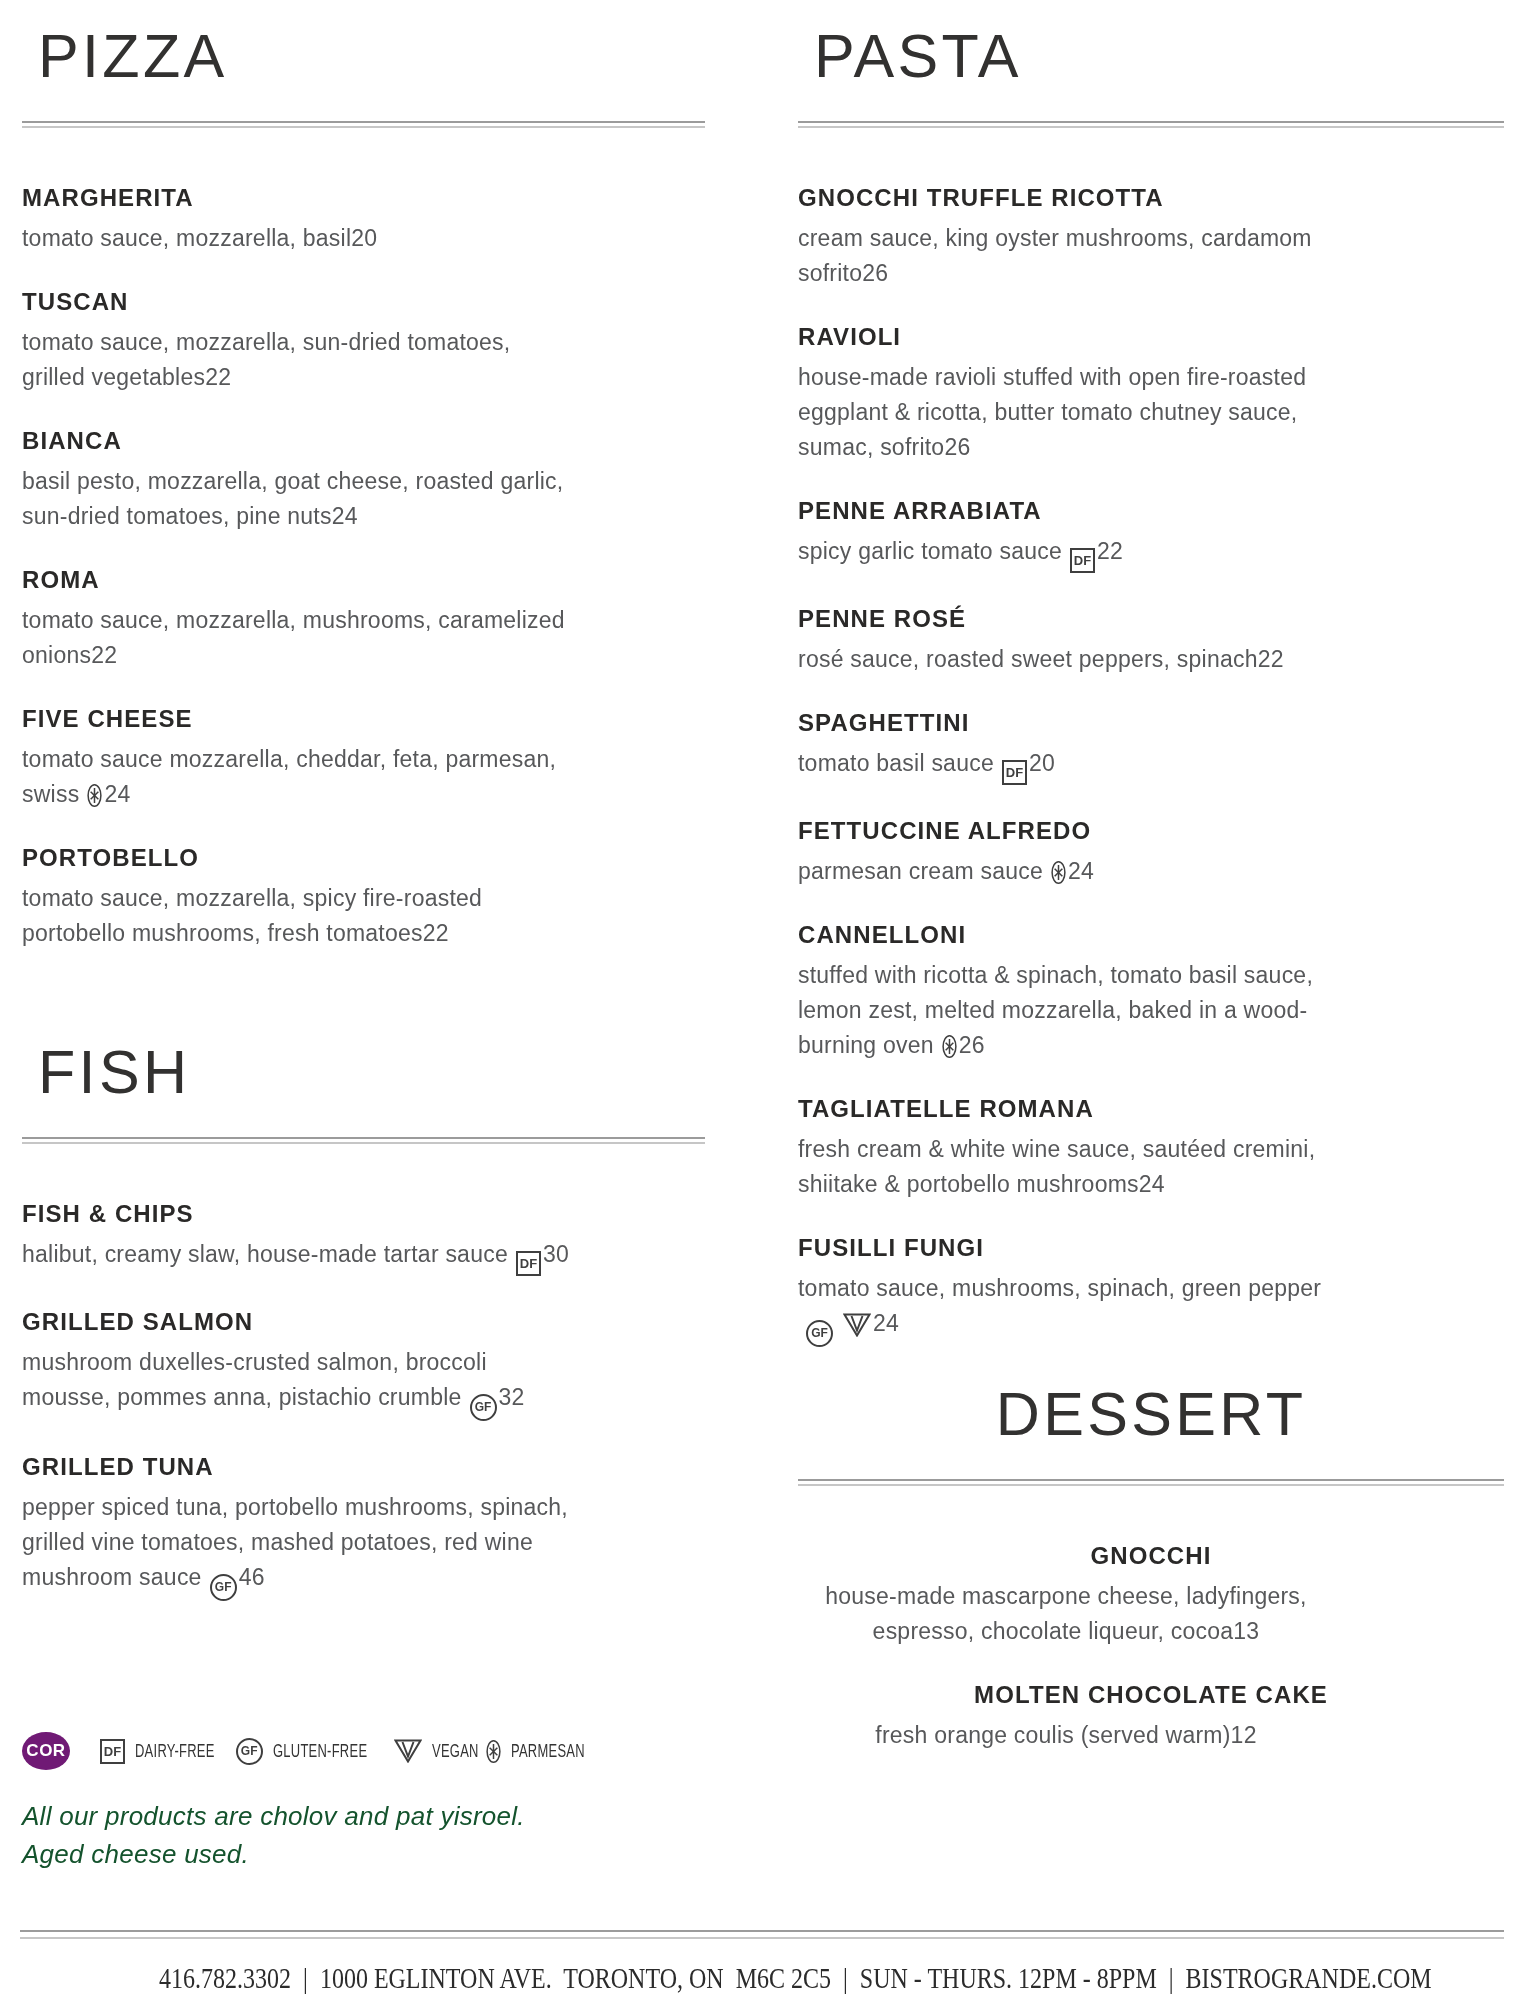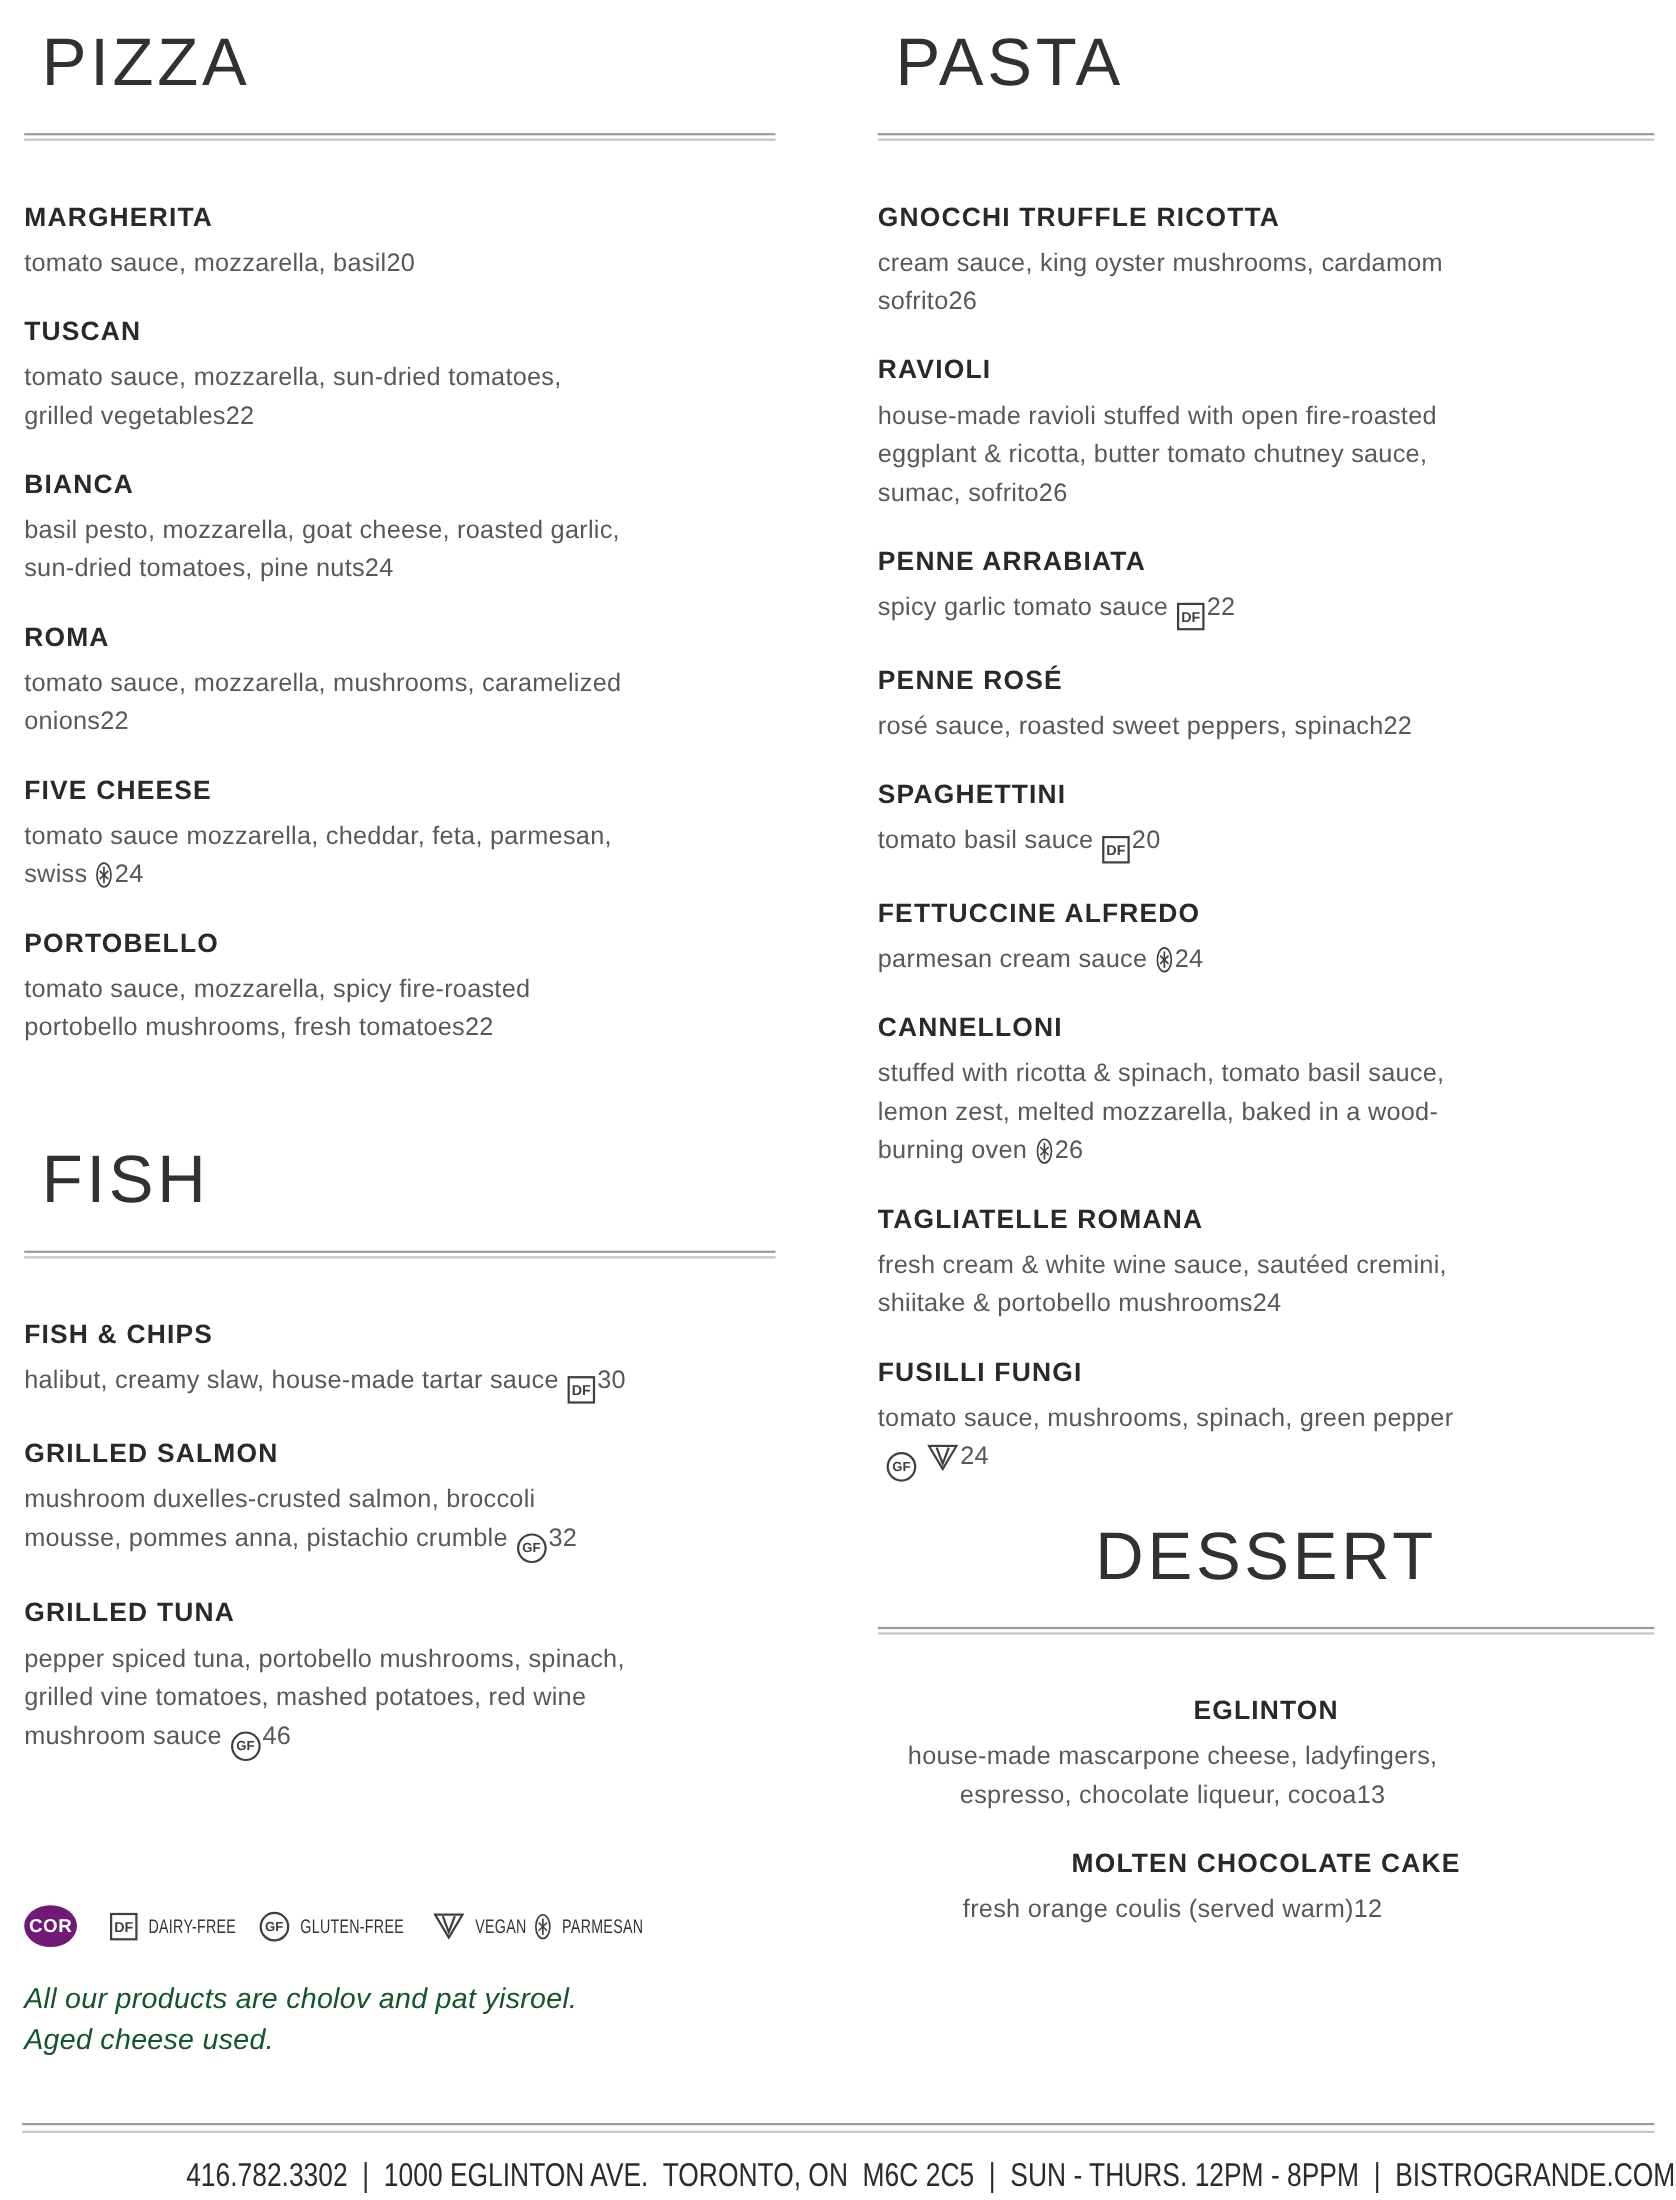--- a/index.html
+++ b/index.html
@@ -61,21 +61,21 @@
 
   
   .note{position:absolute;left:22px;top:1797px;font-style:italic;font-size:26px;
     line-height:38px;color:#14532d;letter-spacing:.01em;}
 
   
   .footer-rule{
     position:absolute;left:20px;top:1930px;width:1484px;height:5px;
     border-top:2px solid #9b9b9b;border-bottom:2px solid #c6c6c6;
   }
-  .footer{position:absolute;left:0;top:1962px;width:1524px;text-align:center;}
+  .footer{position:absolute;left:0;top:1962px;width:1524px;text-align:center;font-family:Liberation Serif, serif;}
   .footer-text{
     display:inline-block;font-size:30px;line-height:32px;color:#2b2b2b;
     transform:scaleX(.8);transform-origin:center;white-space:pre;
   }
 </style>
 </head>
 <body>
 
 <div id="menu-root">
   <div class="legend" id="legend">
@@ -240,21 +240,21 @@
     <p class="item-desc">pepper spiced tuna, portobello mushrooms, spinach, grilled vine tomatoes, mashed potatoes, red wine mushroom sauce<span class="ic ic-gf">GF</span><span class="item-price">46</span></p>
   </div>
 </div>
   </section>
 
   <section class="menu-section" id="section-dessert">
     <h1 class="section-title">DESSERT</h1>
     <div class="rule"></div>
     <div class="items">
   <div class="menu-item">
-    <h2 class="item-name">EGLINTON</h2>
+    <h2 class="item-name">GNOCCHI</h2>
     <p class="item-desc">house-made mascarpone cheese, ladyfingers, espresso, chocolate liqueur, cocoa<span class="item-price">13</span></p>
   </div>
 
   <div class="menu-item">
     <h2 class="item-name">MOLTEN CHOCOLATE CAKE</h2>
     <p class="item-desc">fresh orange coulis (served warm)<span class="item-price">12</span></p>
   </div>
 
 </div>
   </section>

